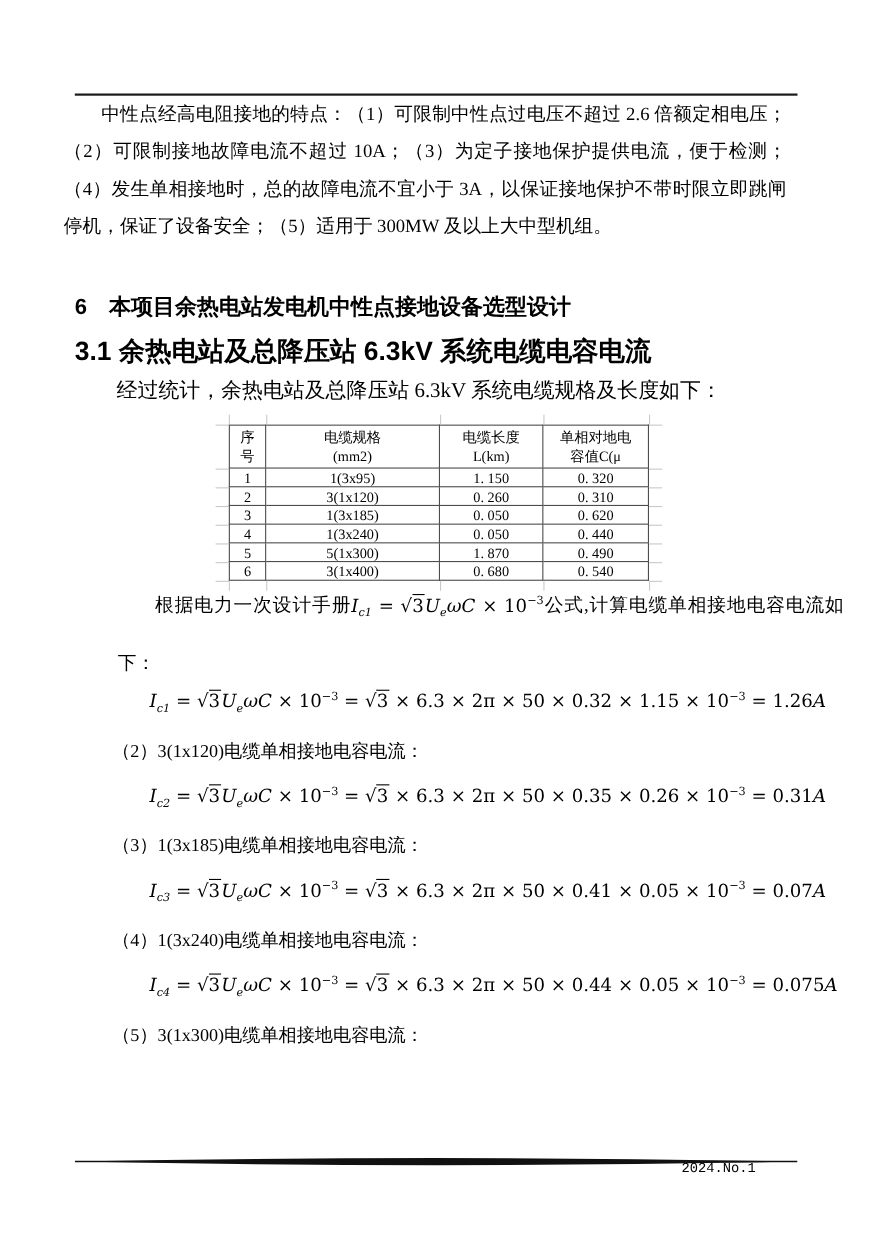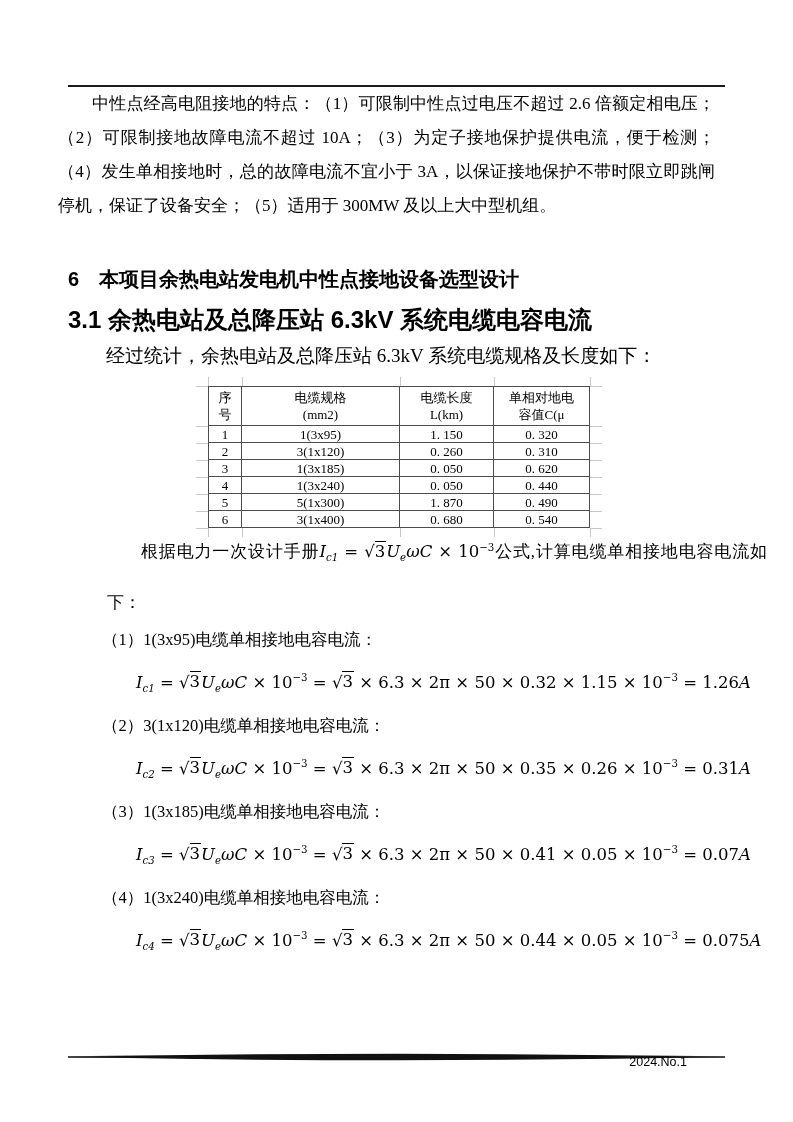--- a/index.html
+++ b/index.html
@@ -43,21 +43,21 @@
   .formula .fvar{font-style:italic;}
   .formula sub{font-size:0.62em;font-style:italic;}
   .formula sup{font-size:0.62em;font-style:normal;}
   .formula .rad{font-style:normal;}
   .formula .rand{font-style:normal;border-top:1.2px solid #000;padding:0 1px 0 0;}
   
   .footer-rule{position:absolute;top:1047px;left:68px;width:657px;height:8px;}
   .footer-pagenum{position:absolute;top:1056px;left:68px;width:657px;text-align:center;
     font-size:12px;font-family:"Liberation Sans","DejaVu Sans",sans-serif;}
   .footer-issue{position:absolute;top:1055px;right:106px;font-size:12.5px;
-    font-family:Liberation Sans, sans-serif;}
+    font-family:Liberation Mono, monospace;}
 </style>
 </head>
 <body>
 
 <div class="page">
 
   <div class="header-rule"></div>
 
   <div class="p-intro">中性点经高电阻接地的特点：（1）可限制中性点过电压不超过 2.6 倍额定相电压；（2）可限制接地故障电流不超过 10A；（3）为定子接地保护提供电流，便于检测；（4）发生单相接地时，总的故障电流不宜小于 3A，以保证接地保护不带时限立即跳闸停机，保证了设备安全；（5）适用于 300MW 及以上大中型机组。</div>
 
@@ -125,43 +125,43 @@
             <td>0. 680</td>
             <td>0. 540</td>
           </tr>
         </tbody>
     </table>
   </div>
 
   <div class="p-formula"><span>根据电力一次设计手册</span><span class="formula"><span class="fvar">I</span><sub>c1</sub><span class="ftxt"> = </span><span class="sqrtgrp"><span class="rad">√</span><span class="rand">3</span></span><span class="fvar">U</span><sub>e</sub><span class="fvar">ω</span><span class="fvar">C</span><span class="ftxt"> × 10</span><sup>−3</sup></span><span>公式,计算电缆单相接地电容电流如下：</span></div>
 
   <div class="calc-list">
-    <div class="calc-line">
-        <span class="calc-label">（1）1(3x95)电缆单相接地电容电流：</span>
-      </div>
     <div class="calc-line calc-formula-line">
         <span class="formula"><span class="fvar">I</span><sub>c1</sub><span class="ftxt"> = </span><span class="sqrtgrp"><span class="rad">√</span><span class="rand">3</span></span><span class="fvar">U</span><sub>e</sub><span class="fvar">ω</span><span class="fvar">C</span><span class="ftxt"> × 10</span><sup>−3</sup><span class="ftxt"> = </span><span class="sqrtgrp"><span class="rad">√</span><span class="rand">3</span></span><span class="ftxt"> × 6.3 × 2π × 50 × 0.32 × 1.15 × 10</span><sup>−3</sup><span class="ftxt"> = 1.26</span><span class="fvar">A</span></span>
       </div>
     <div class="calc-line">
         <span class="calc-label">（2）3(1x120)电缆单相接地电容电流：</span>
       </div>
     <div class="calc-line calc-formula-line">
         <span class="formula"><span class="fvar">I</span><sub>c2</sub><span class="ftxt"> = </span><span class="sqrtgrp"><span class="rad">√</span><span class="rand">3</span></span><span class="fvar">U</span><sub>e</sub><span class="fvar">ω</span><span class="fvar">C</span><span class="ftxt"> × 10</span><sup>−3</sup><span class="ftxt"> = </span><span class="sqrtgrp"><span class="rad">√</span><span class="rand">3</span></span><span class="ftxt"> × 6.3 × 2π × 50 × 0.35 × 0.26 × 10</span><sup>−3</sup><span class="ftxt"> = 0.31</span><span class="fvar">A</span></span>
       </div>
     <div class="calc-line">
         <span class="calc-label">（3）1(3x185)电缆单相接地电容电流：</span>
       </div>
     <div class="calc-line calc-formula-line">
         <span class="formula"><span class="fvar">I</span><sub>c3</sub><span class="ftxt"> = </span><span class="sqrtgrp"><span class="rad">√</span><span class="rand">3</span></span><span class="fvar">U</span><sub>e</sub><span class="fvar">ω</span><span class="fvar">C</span><span class="ftxt"> × 10</span><sup>−3</sup><span class="ftxt"> = </span><span class="sqrtgrp"><span class="rad">√</span><span class="rand">3</span></span><span class="ftxt"> × 6.3 × 2π × 50 × 0.41 × 0.05 × 10</span><sup>−3</sup><span class="ftxt"> = 0.07</span><span class="fvar">A</span></span>
       </div>
     <div class="calc-line">
         <span class="calc-label">（4）1(3x240)电缆单相接地电容电流：</span>
       </div>
     <div class="calc-line calc-formula-line">
         <span class="formula"><span class="fvar">I</span><sub>c4</sub><span class="ftxt"> = </span><span class="sqrtgrp"><span class="rad">√</span><span class="rand">3</span></span><span class="fvar">U</span><sub>e</sub><span class="fvar">ω</span><span class="fvar">C</span><span class="ftxt"> × 10</span><sup>−3</sup><span class="ftxt"> = </span><span class="sqrtgrp"><span class="rad">√</span><span class="rand">3</span></span><span class="ftxt"> × 6.3 × 2π × 50 × 0.44 × 0.05 × 10</span><sup>−3</sup><span class="ftxt"> = 0.075</span><span class="fvar">A</span></span>
+      </div>
+    <div class="calc-line">
+        <span class="calc-label">（5）3(1x300)电缆单相接地电容电流：</span>
       </div>
   </div>
 
   <div class="footer-rule">
     <svg width="657" height="8" viewBox="0 0 657 8">
       <line x1="0" y1="4" x2="657" y2="4" stroke="#111" stroke-width="1.4"></line>
       <path d="M 0 4 Q 328 -2.5 657 4 Q 328 10.5 0 4 Z" fill="#111"></path>
     </svg>
   </div>
   <div class="footer-issue">2024.No.1</div>

